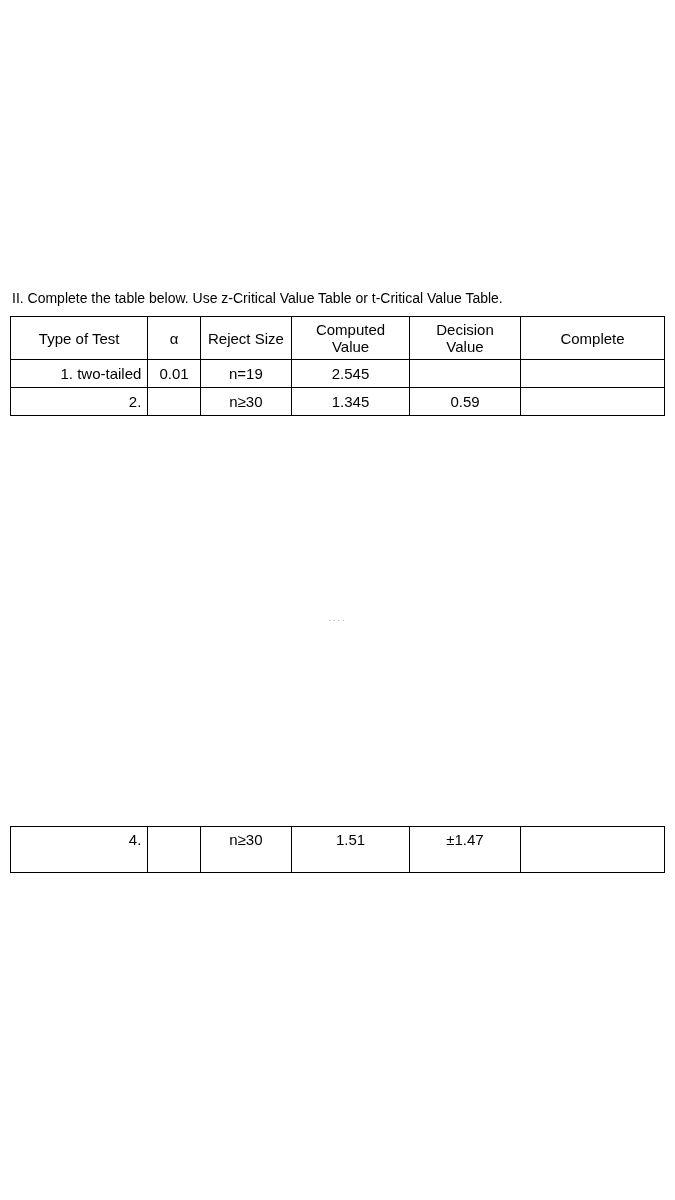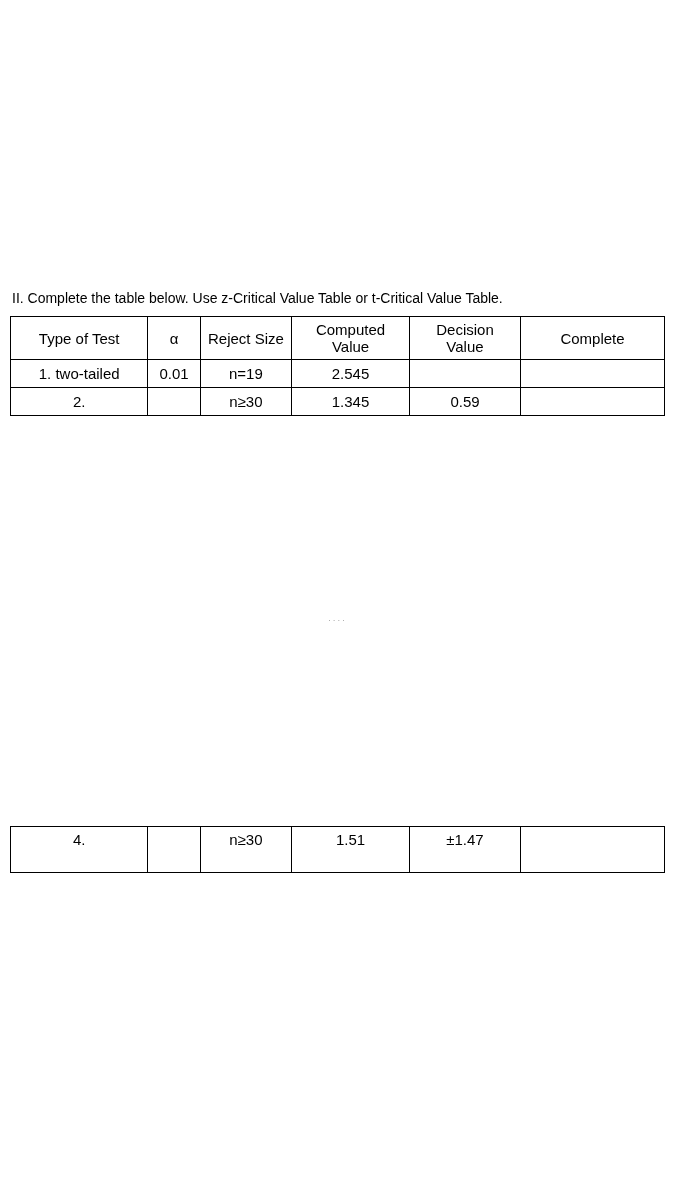--- a/index.html
+++ b/index.html
@@ -35,21 +35,21 @@
     th, td {
       border: 1px solid #000;
       padding: 4px 6px;
       font-size: 15px;
       height: 28px;
       text-align: center;
       vertical-align: middle;
       font-weight: normal;
     }
     td.left-align {
-      text-align: center;
+      text-align: right;
     }
     .col-test { width: 21%; }
     .col-alpha { width: 8%; }
     .col-sample { width: 14%; }
     .col-computed { width: 18%; }
     .col-critical { width: 17%; }
     .col-decision { width: 22%; }
     .gap {
       height: 410px;
     }

